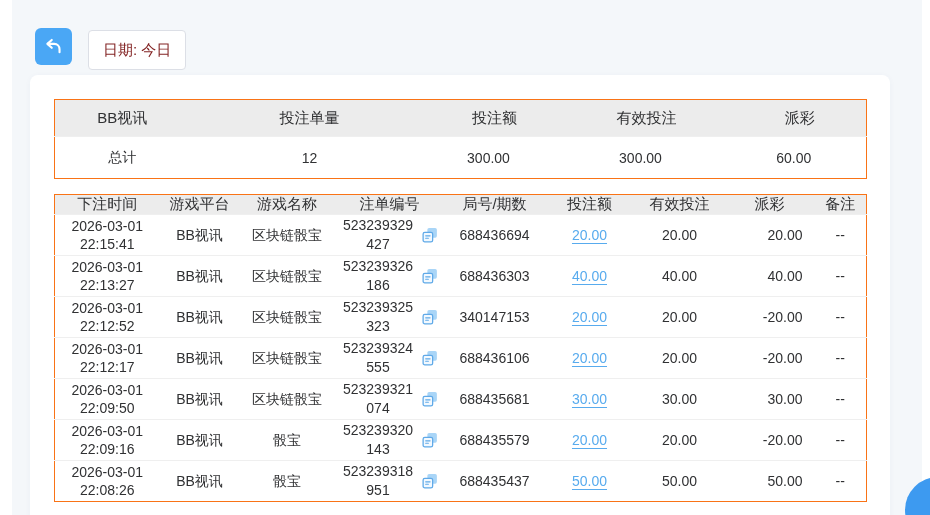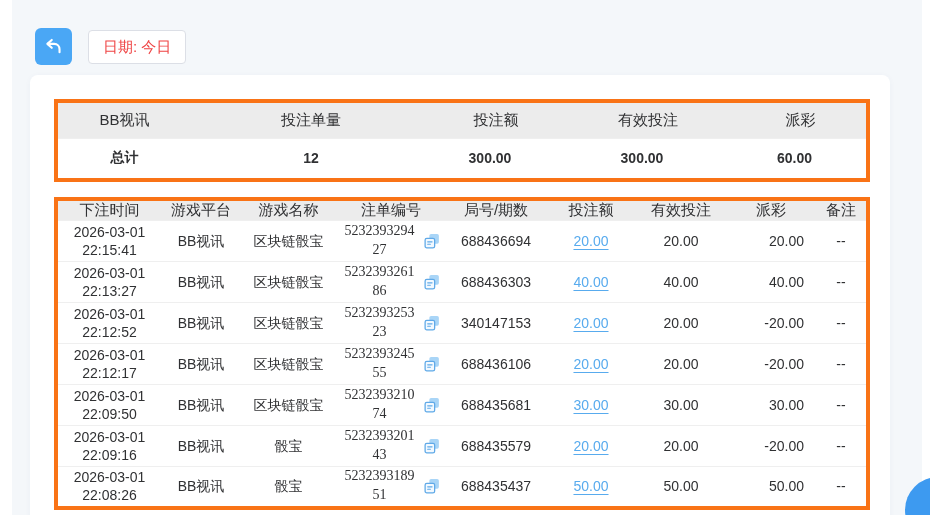--- a/index.html
+++ b/index.html
@@ -20,63 +20,63 @@
   .back-btn {
     position:absolute; left:23px; top:28px;
     width:37px; height:37px;
     background:#4aa7f5; border:none; border-radius:6px;
     display:flex; align-items:center; justify-content:center;
     cursor:pointer; padding:0;
   }
   .back-btn svg { width:21px; height:21px; }
   .date-chip {
     position:absolute; left:76px; top:30px;
-    height:34px; padding:0 14px;
+    height:40px; padding:0 14px;
     background:#ffffff; border:1px solid #dcdfe6; border-radius:4px;
     display:flex; align-items:center;
-    font-size:15px; color:#ef4444; cursor:pointer;
+    font-size:15px; color:#7f1d1d; cursor:pointer;
   }
   
   .card {
     position:absolute; left:18px; top:75px;
     width:860px; height:470px;
     background:#ffffff; border-radius:8px;
     box-shadow:0 1px 6px rgba(60,80,120,0.04);
     padding:24px 24px 0 24px;
   }
   table { border-collapse:collapse; table-layout:fixed; width:812px; }
   th, td { font-weight:400; }
-  .tbl { border:4px solid #f97316; }
+  .tbl { border:1px solid #f97316; }
   .tbl th {
     background:#ececec; font-size:15px; color:#303133;
     text-align:center; padding:0 4px;
   }
   .tbl td {
     font-size:14px; color:#303133; text-align:center;
     border-top:1px solid #efefef; background:#fff; padding:0 4px;
   }
   
   .summary-tbl th { height:37px; }
-  .summary-tbl td { height:42px;font-weight:bold; }
+  .summary-tbl td { height:42px; }
   .summary-tbl td.num { text-align:center; padding-right:16px; }
   
   .detail-tbl { margin-top:15px; }
   .detail-tbl th { height:20px; }
   .detail-tbl td { height:41px; line-height:1.3; }
   .detail-tbl td.payout-cell { text-align:right; padding-right:12px; }
   .neg { color:#f1567c; }
   .bet-link {
     color:#58abee; text-decoration:underline;
     text-underline-offset:3px; cursor:pointer;
   }
   .order-wrap {
     display:flex; align-items:center; justify-content:center; gap:5px;
   }
   .order-no {
-    width:76px; word-break:break-all; line-height:1.35; display:inline-block;font-family:Liberation Serif, serif;
+    width:76px; word-break:break-all; line-height:1.35; display:inline-block;
   }
   .copy-btn {
     border:none; background:transparent; padding:0; cursor:pointer;
     display:inline-flex; flex:0 0 auto;
   }
   .copy-btn svg { width:18px; height:18px; }
   
   .fab {
     position:absolute; left:893px; top:477px;
     width:66px; height:66px; border-radius:50%;

